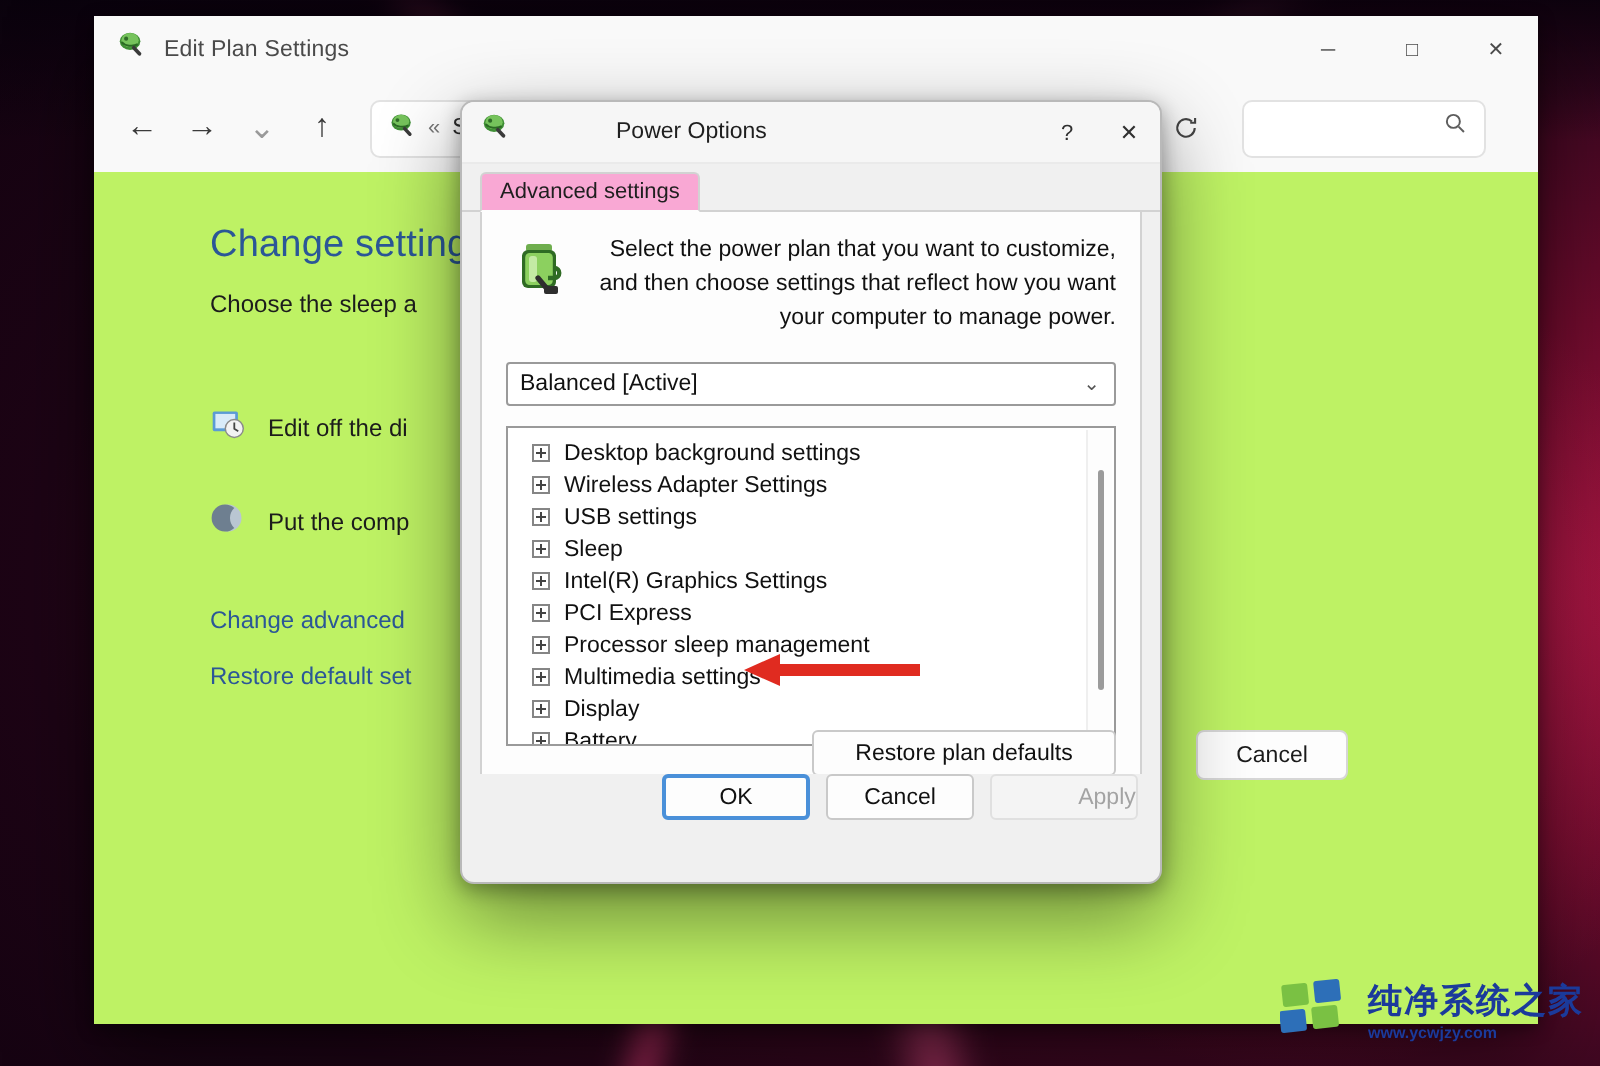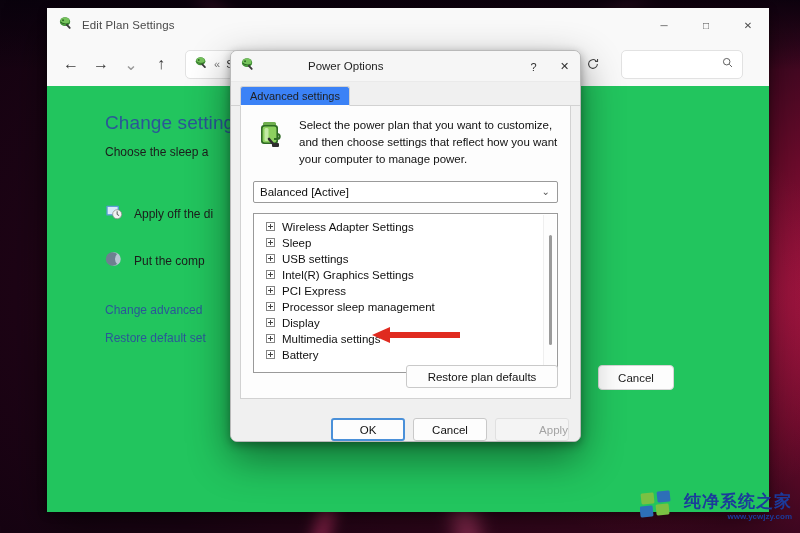--- a/index.html
+++ b/index.html
@@ -92,21 +92,21 @@
   #searchbox {
     margin-left: 12px; width: 122px; height: 29px;
     border: 1px solid #e2e2e2; border-radius: 5px; background: #fff;
     display: flex; align-items: center; justify-content: flex-end;
     padding-right: 8px;
   }
 
   
   #content {
     position: absolute; left: 0; right: 0; top: 78px; bottom: 0;
-    background: #22c55e;
+    background: #bef264;
   }
   #page-head { padding: 26px 0 0 58px; }
   #page-head h1 {
     font-size: 19px; font-weight: 400; color: #2b5797; letter-spacing: .1px;
   }
   #page-head .sub {
     margin-top: 11px; font-size: 12px; color: #1c1c1c;
   }
   .setting-row {
     display: flex; align-items: center; gap: 11px;
@@ -150,32 +150,32 @@
 
   #pd-tabstrip {
     height: 24px; padding-left: 9px; display: flex; align-items: flex-end;
     background: #f0f0f0; position: relative;
   }
   #pd-tabstrip:after {
     content: ""; position: absolute; left: 0; right: 0; bottom: 0;
     height: 1px; background: #d2d2d2;
   }
   #pd-tab {
-    background: #3b82f6; border: 1px solid #d2d2d2; border-bottom: 1px solid #fdfdfd;
+    background: #f9a8d4; border: 1px solid #d2d2d2; border-bottom: 1px solid #fdfdfd;
     border-radius: 3px 3px 0 0;
     padding: 3px 9px 3px 9px; font-size: 11px; color: #1f1f1f;
     position: relative; z-index: 2;
   }
   #pd-body {
     position: absolute; left: 9px; right: 9px; top: 55px; bottom: 42px;
     background: #fdfdfd; border: 1px solid #d2d2d2; border-top: none;
     padding: 11px 12px 0 12px;
   }
   .pd-intro { display: flex; gap: 12px; align-items: flex-start; }
-  .pd-intro p { font-size: 11.5px; line-height: 1.47; color: #111; }
+  .pd-intro p { font-size: 11.5px; line-height: 1.47; color: #111; text-align: right; }
   #plan-select {
     margin-top: 13px; width: 100%; height: 22px;
     background: #fff; border: 1px solid #9a9a9a; border-radius: 2px;
     display: flex; align-items: center; padding: 0 6px;
     font-size: 11.5px; color: #111; position: relative; text-align: right;
   }
   #plan-select .arrow {
     position: absolute; right: 7px; color: #555; font-size: 10px;
   }
   #settings-list {
@@ -207,43 +207,43 @@
     background: #9b9b9b; border-radius: 2px;
   }
   #restore-defaults {
     position: absolute; right: 12px; bottom: 10px;
     width: 152px; height: 23px;
     background: #fdfdfd; border: 1px solid #c9c9c9; border-radius: 3px;
     font-size: 11.5px; color: #111;
     display: flex; align-items: center; justify-content: center;
   }
   #pd-footer {
-    position: absolute; left: 0; right: 0; bottom: 0; height: 42px;
-    display: flex; align-items: flex-end; justify-content: flex-end;
+    position: absolute; left: 0; right: 0; bottom: 12px; height: 42px;
+    display: flex; align-items: flex-start; justify-content: flex-end;
     gap: 8px; padding-right: 11px; background: #f0f0f0;
   }
   .pd-btn {
     width: 74px; height: 23px; border-radius: 3px;
     background: #fdfdfd; border: 1px solid #c9c9c9;
     font-size: 11.5px; color: #111;
     display: flex; align-items: center; justify-content: center;
   }
   .pd-btn.primary { border: 2px solid #4a90d9; }
   .pd-btn.disabled { color: #a3a3a3; border-color: #e0e0e0; background: #f4f4f4; padding-left: 43px; }
 
   
   #annot-arrow {
     position: absolute; left: 370px; top: 325px;
     width: 92px; height: 20px; pointer-events: none;
   }
 
   
   #watermark {
     position: absolute; right: 8px; bottom: 8px;
-    display: flex; align-items: center; gap: 10px; text-align: right;
+    display: flex; align-items: center; gap: 10px;
   }
   #watermark .wm-text { line-height: 1; }
   #watermark .wm-cn {
     font-size: 17px; font-weight: bold; color: #1b3a9b;
     letter-spacing: 1px; font-family: "DejaVu Sans", sans-serif;
   }
   #watermark .wm-url {
     font-size: 8px; font-weight: bold; color: #1b3a9b; margin-top: 3px;
     font-family: "Liberation Sans", sans-serif;
   }
@@ -323,21 +323,21 @@
 
     <div class="setting-row first">
       <span>
         <svg width="18" height="18" viewBox="0 0 20 20">
           <rect x="1.5" y="3" width="14" height="11" rx="1" fill="#5b9bd5"></rect>
           <rect x="3" y="4.4" width="11" height="8" fill="#d9ebf9"></rect>
           <circle cx="13.5" cy="12.5" r="5" fill="#f2f2f2" stroke="#8a8a8a" stroke-width=".8"></circle>
           <path d="M13.5 9.2v3.5l2.2 1.3" stroke="#444" stroke-width="1" fill="none"></path>
         </svg>
       </span>
-      <span>Apply off the di</span>
+      <span>Edit off the di</span>
     </div>
 
     <div class="setting-row">
       <span>
         <svg width="18" height="18" viewBox="0 0 20 20">
           <circle cx="10" cy="10" r="7.5" fill="#b9c6d2"></circle>
           <path d="M13.5 4.5a7.5 7.5 0 0 0 0 11 7.5 7.5 0 1 1 0-11z" fill="#6e7f90"></path>
         </svg>
       </span>
       <span>Put the comp</span>
@@ -393,49 +393,53 @@
 
     <div id="plan-select">
       <span>Balanced [Active]</span>
       <span class="arrow">⌄</span>
     </div>
 
     <div id="settings-list">
       <div id="tree-items-host">
           <div class="tree-item">
             <span class="plusbox"></span>
+            <span>Desktop background settings</span>
+          </div>
+          <div class="tree-item">
+            <span class="plusbox"></span>
             <span>Wireless Adapter Settings</span>
           </div>
           <div class="tree-item">
             <span class="plusbox"></span>
+            <span>USB settings</span>
+          </div>
+          <div class="tree-item">
+            <span class="plusbox"></span>
             <span>Sleep</span>
           </div>
           <div class="tree-item">
             <span class="plusbox"></span>
-            <span>USB settings</span>
-          </div>
-          <div class="tree-item">
-            <span class="plusbox"></span>
             <span>Intel(R) Graphics Settings</span>
           </div>
           <div class="tree-item">
             <span class="plusbox"></span>
             <span>PCI Express</span>
           </div>
           <div class="tree-item">
             <span class="plusbox"></span>
             <span>Processor sleep management</span>
           </div>
           <div class="tree-item">
             <span class="plusbox"></span>
+            <span>Multimedia settings</span>
+          </div>
+          <div class="tree-item">
+            <span class="plusbox"></span>
             <span>Display</span>
-          </div>
-          <div class="tree-item">
-            <span class="plusbox"></span>
-            <span>Multimedia settings</span>
           </div>
           <div class="tree-item">
             <span class="plusbox"></span>
             <span>Battery</span>
           </div>
         </div>
       <div id="list-scrollbar">
         <div class="thumb"></div>
       </div>
     </div>

